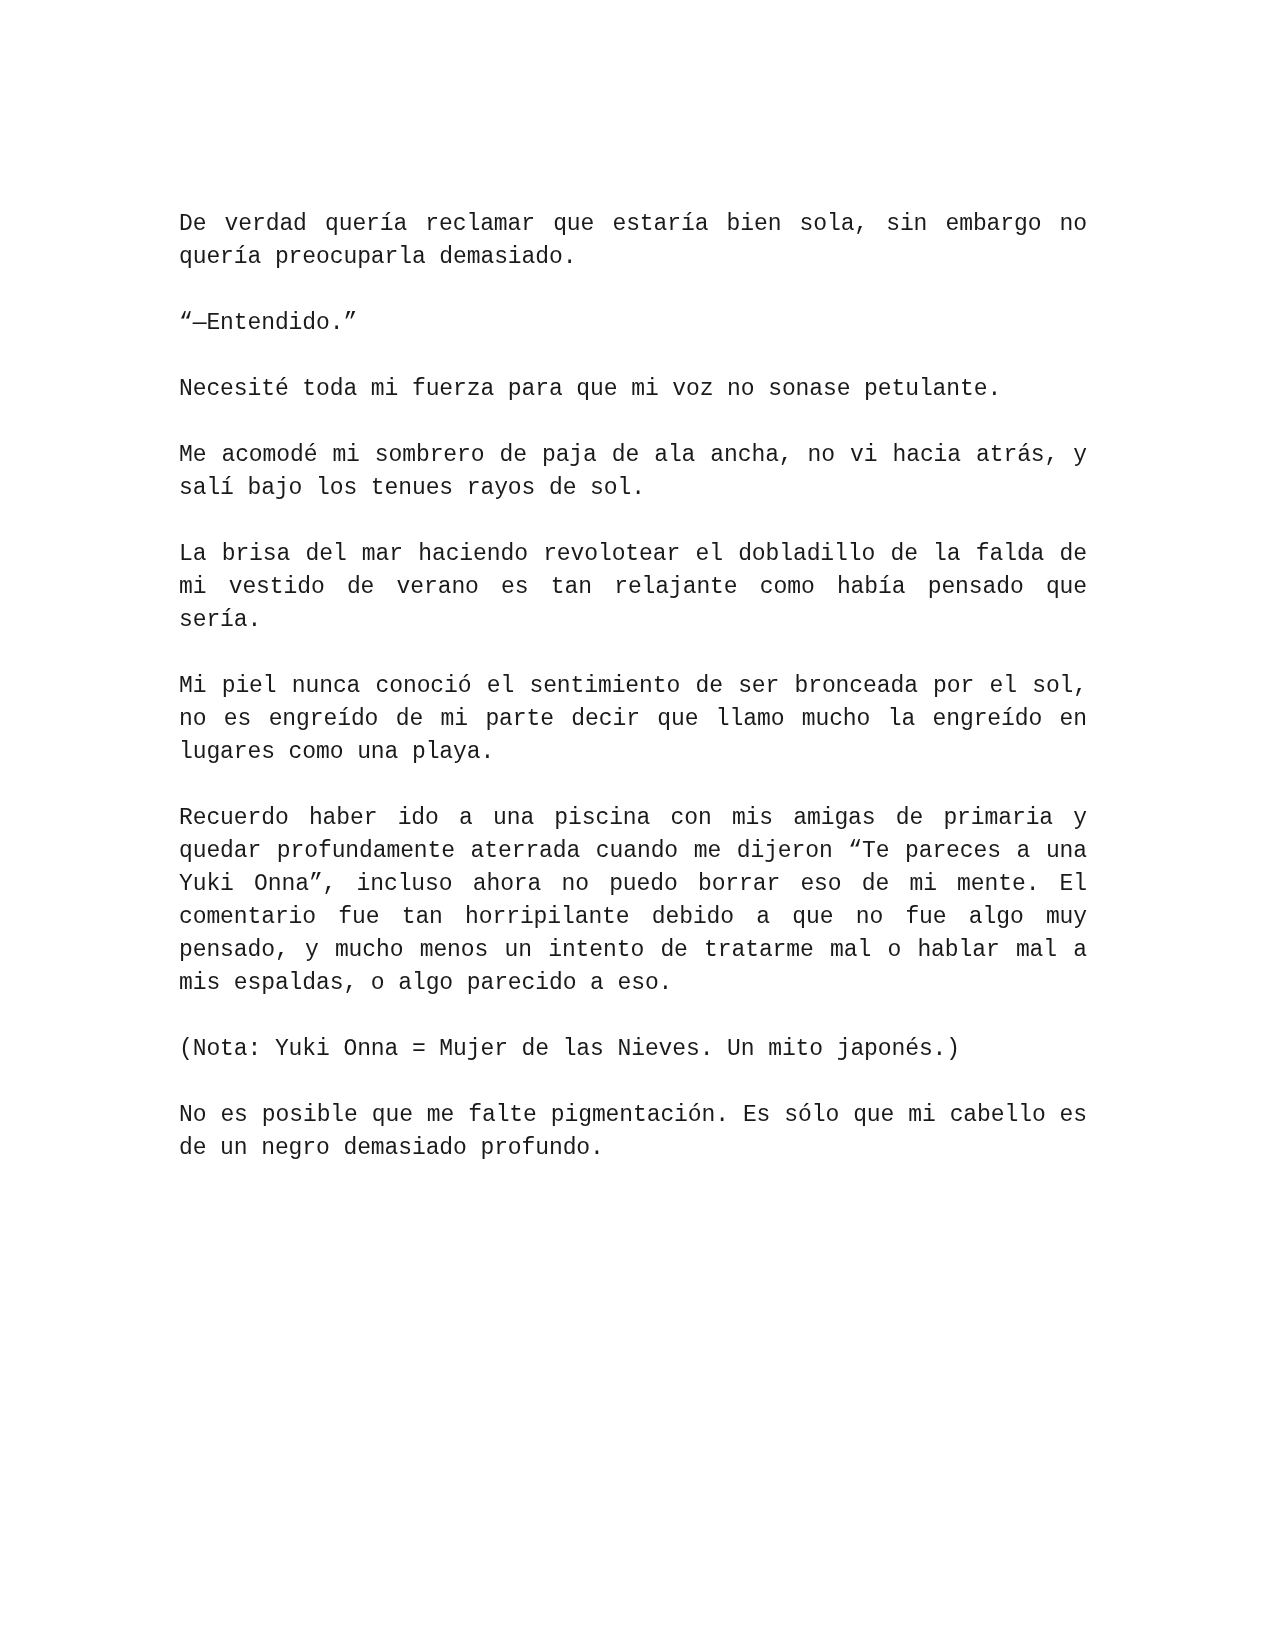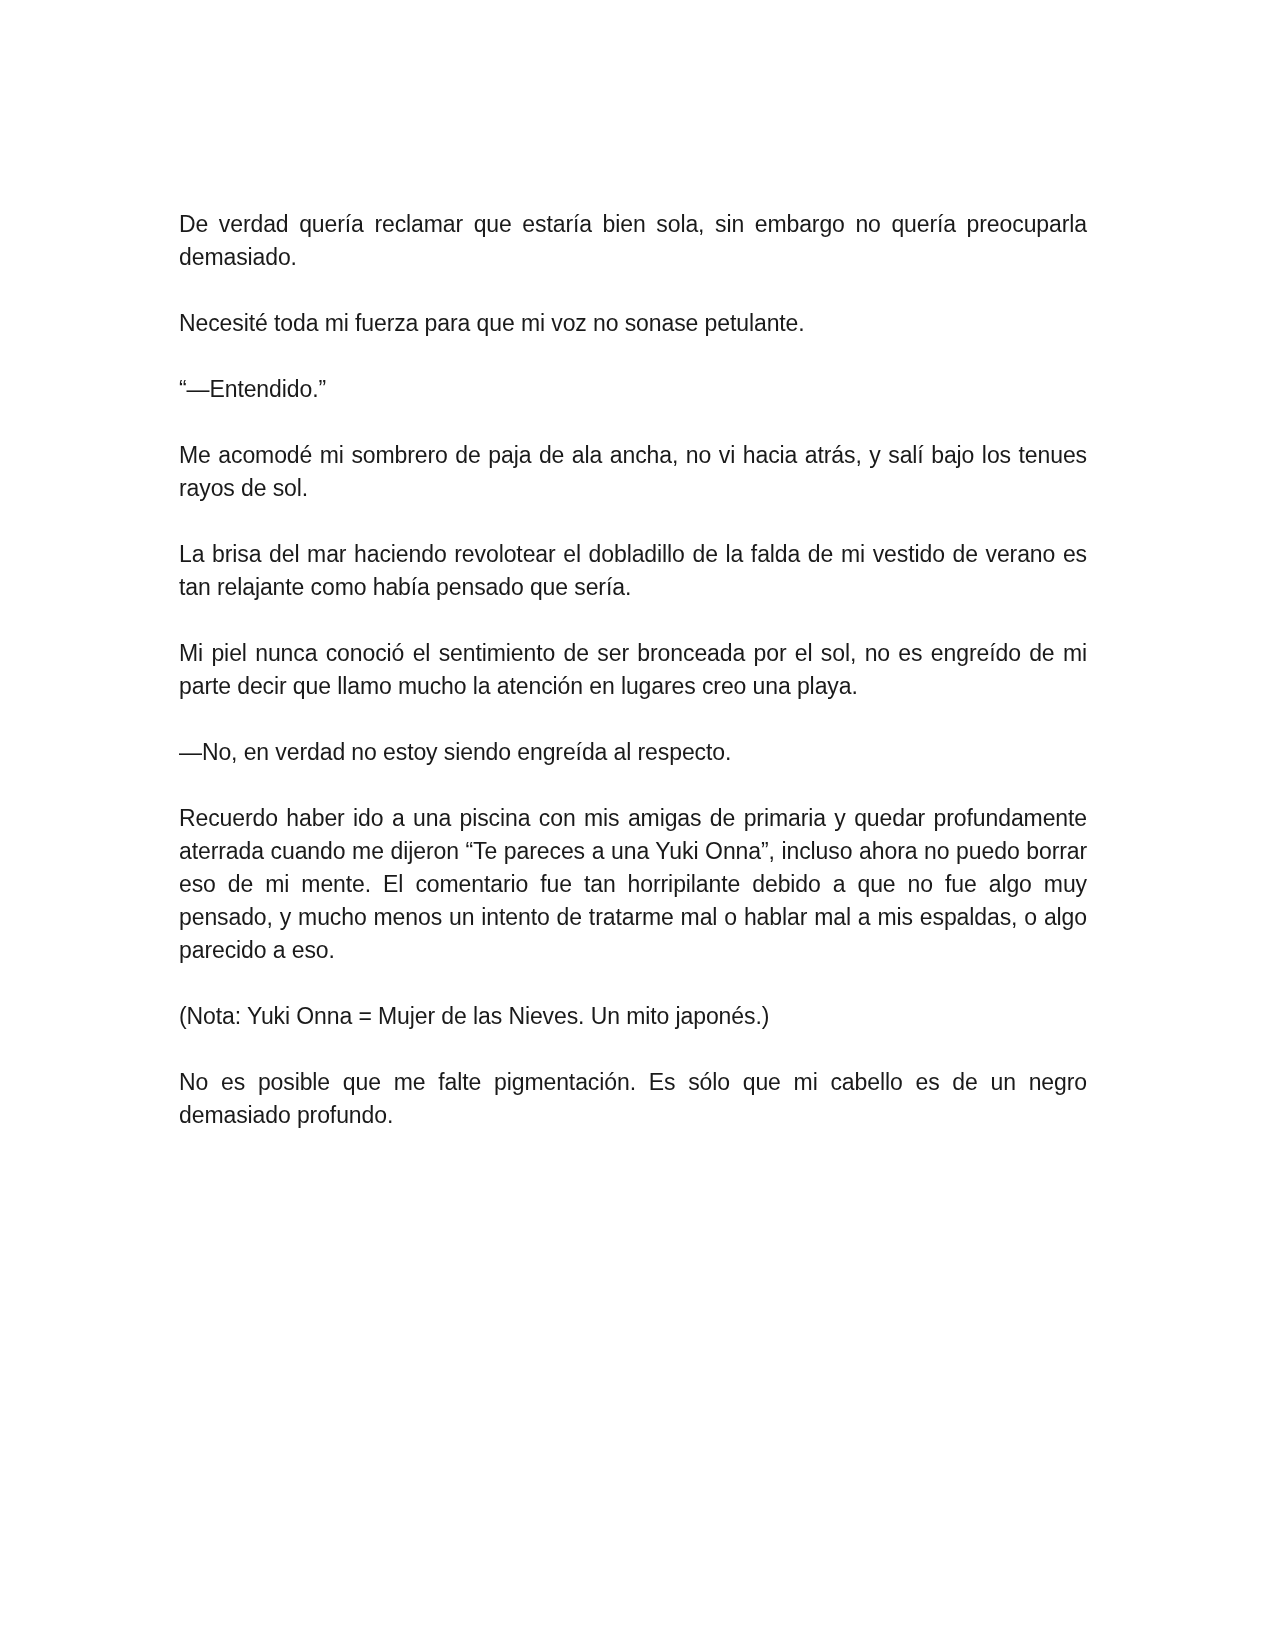--- a/index.html
+++ b/index.html
@@ -6,21 +6,21 @@
     margin: 0;
     padding: 0;
     background: #ffffff;
   }
   .page {
     position: relative;
     width: 1275px;
     height: 1650px;
     background: #ffffff;
     overflow: hidden;
-    font-family: Liberation Sans, sans-serif;
+    font-family: Liberation Mono, monospace;
   }
   .content {
     position: absolute;
     left: 179px;
     top: 208px;
     width: 908px;
   }
   .para {
     margin: 0 0 33px 0;
     font-size: 23px;
@@ -30,23 +30,22 @@
     text-align: justify;
     text-justify: inter-word;
   }
 </style>
 </head>
 <body>
 
 <div class="page">
   <div class="content">
     <p class="para">De verdad quería reclamar que estaría bien sola, sin embargo no quería preocuparla demasiado.</p>
+    <p class="para">“—Entendido.”</p>
     <p class="para">Necesité toda mi fuerza para que mi voz no sonase petulante.</p>
-    <p class="para">“—Entendido.”</p>
     <p class="para">Me acomodé mi sombrero de paja de ala ancha, no vi hacia atrás, y salí bajo los tenues rayos de sol.</p>
     <p class="para">La brisa del mar haciendo revolotear el dobladillo de la falda de mi vestido de verano es tan relajante como había pensado que sería.</p>
-    <p class="para">Mi piel nunca conoció el sentimiento de ser bronceada por el sol, no es engreído de mi parte decir que llamo mucho la atención en lugares creo una playa.</p>
-    <p class="para">—No, en verdad no estoy siendo engreída al respecto.</p>
+    <p class="para">Mi piel nunca conoció el sentimiento de ser bronceada por el sol, no es engreído de mi parte decir que llamo mucho la engreído en lugares como una playa.</p>
     <p class="para">Recuerdo haber ido a una piscina con mis amigas de primaria y quedar profundamente aterrada cuando me dijeron “Te pareces a una Yuki Onna”, incluso ahora no puedo borrar eso de mi mente. El comentario fue tan horripilante debido a que no fue algo muy pensado, y mucho menos un intento de tratarme mal o hablar mal a mis espaldas, o algo parecido a eso.</p>
     <p class="para">(Nota: Yuki Onna = Mujer de las Nieves. Un mito japonés.)</p>
     <p class="para">No es posible que me falte pigmentación. Es sólo que mi cabello es de un negro demasiado profundo.</p>
   </div>
 </div>
 
 </body></html>

